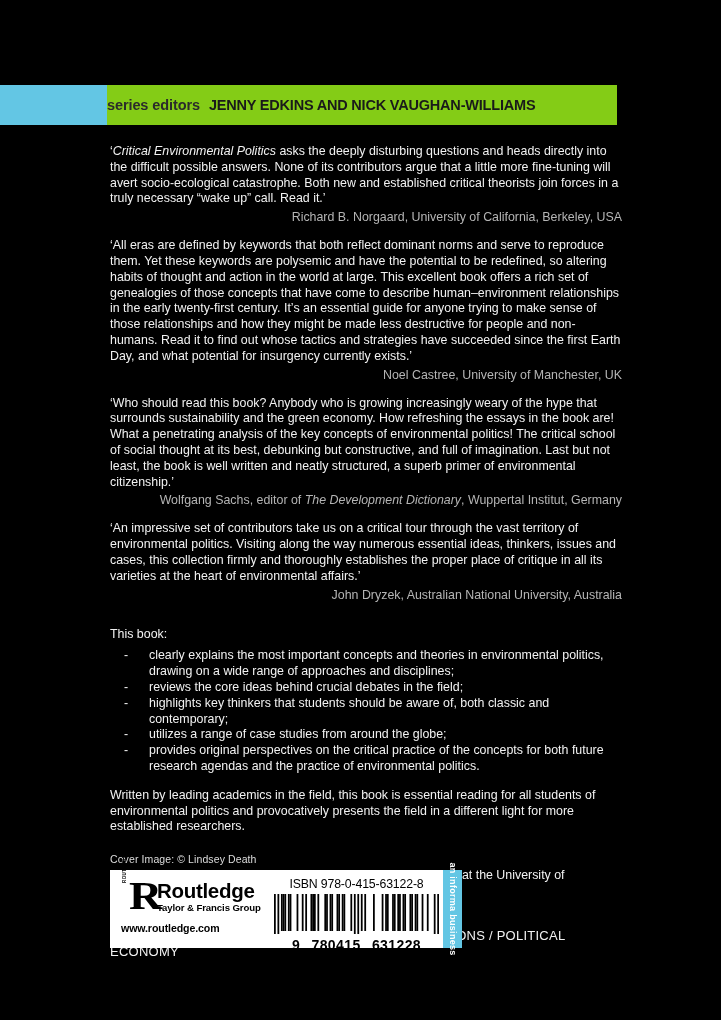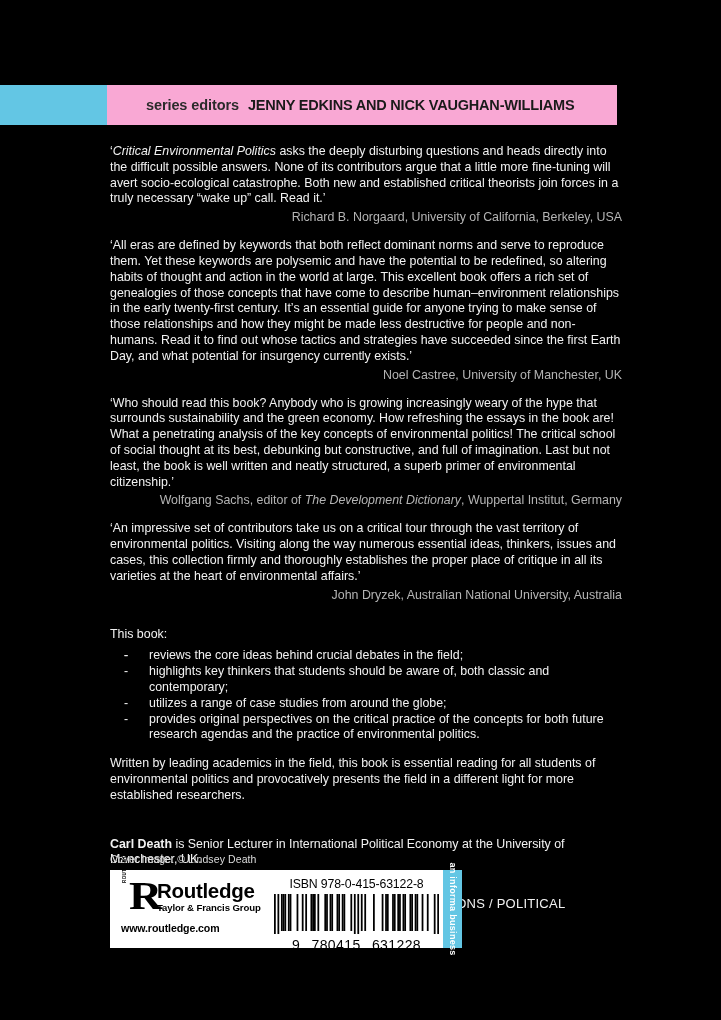--- a/index.html
+++ b/index.html
@@ -29,24 +29,23 @@
     display: flex;
     align-items: stretch;
   }
   #series-band-blue {
     width: 107px;
     background: #63c6e4;
     flex: 0 0 auto;
   }
   #series-band-white {
     flex: 1 1 auto;
-    background: #f9a8d4;
+    background: #84cc16;
     display: flex;
     align-items: center;
-    padding-left: 39px;
     box-sizing: border-box;
   }
   .series-label {
     font-size: 14.5px;
     font-weight: 700;
     color: #2b2b2b;
     letter-spacing: -0.1px;
     white-space: nowrap;
   }
   .series-names {
@@ -234,20 +233,21 @@
     margin-top: 3px;
     height: 40px;
     width: 100%;
   }
   .barcode-digits {
     font-size: 14px;
     color: #000;
     letter-spacing: 0.4px;
     margin-top: -1px;
     font-family: "Liberation Sans", sans-serif;
+    font-weight: bold;
   }
 
   #pub-right {
     width: 19px;
     flex: 0 0 auto;
     background: #63c6e4;
     position: relative;
   }
   #pub-right .informa {
     position: absolute;
@@ -289,21 +289,21 @@
     <div id="endorsements">
         <p class="quote"><span>‘</span><span class="ital">Critical Environmental Politics</span><span> asks the deeply disturbing questions and heads directly into the difficult possible answers. None of its contributors argue that a little more fine-tuning will avert socio-ecological catastrophe. Both new and established critical theorists join forces in a truly necessary “wake up” call. Read it.’</span><span class="attrib"><span>Richard B. Norgaard, University of California, Berkeley, USA</span></span></p>
         <p class="quote"><span>‘All eras are defined by keywords that both reflect dominant norms and serve to reproduce them. Yet these keywords are polysemic and have the potential to be redefined, so altering habits of thought and action in the world at large. This excellent book offers a rich set of genealogies of those concepts that have come to describe human–environment relationships in the early twenty-first century. It’s an essential guide for anyone trying to make sense of those relationships and how they might be made less destructive for people and non-humans. Read it to find out whose tactics and strategies have succeeded since the first Earth Day, and what potential for insurgency currently exists.’</span><span class="attrib"><span>Noel Castree, University of Manchester, UK</span></span></p>
         <p class="quote"><span>‘Who should read this book? Anybody who is growing increasingly weary of the hype that surrounds sustainability and the green economy. How refreshing the essays in the book are! What a penetrating analysis of the key concepts of environmental politics! The critical school of social thought at its best, debunking but constructive, and full of imagination. Last but not least, the book is well written and neatly structured, a superb primer of environmental citizenship.’</span><span class="attrib"><span>Wolfgang Sachs, editor of </span><span class="ital">The Development Dictionary</span><span>, Wuppertal Institut, Germany</span></span></p>
         <p class="quote"><span>‘An impressive set of contributors take us on a critical tour through the vast territory of environmental politics. Visiting along the way numerous essential ideas, thinkers, issues and cases, this collection firmly and thoroughly establishes the proper place of critique in all its varieties at the heart of environmental affairs.’</span><span class="attrib"><span>John Dryzek, Australian National University, Australia</span></span></p>
       </div>
 
     <p class="body-text" id="this-book-label">This book:</p>
 
     <ul class="feature-list" id="feature-list">
-        <li><span class="dash">-</span></li>
+        <li><span class="dash">-</span><span>clearly explains the most important concepts and theories in environmental politics, drawing on a wide range of approaches and disciplines;</span></li>
         <li><span class="dash">-</span><span>reviews the core ideas behind crucial debates in the field;</span></li>
         <li><span class="dash">-</span><span>highlights key thinkers that students should be aware of, both classic and contemporary;</span></li>
         <li><span class="dash">-</span><span>utilizes a range of case studies from around the globe;</span></li>
         <li><span class="dash">-</span><span>provides original perspectives on the critical practice of the concepts for both future research agendas and the practice of environmental politics.</span></li>
       </ul>
 
     <p class="body-text" id="written-by">Written by leading academics in the field, this book is essential reading for all students of environmental politics and provocatively presents the field in a different light for more established researchers.</p>
 
     <p class="body-text" id="author-bio">
       <span class="bold">Carl Death</span><span> is Senior Lecturer in International Political Economy at the University of Manchester, UK.</span>

